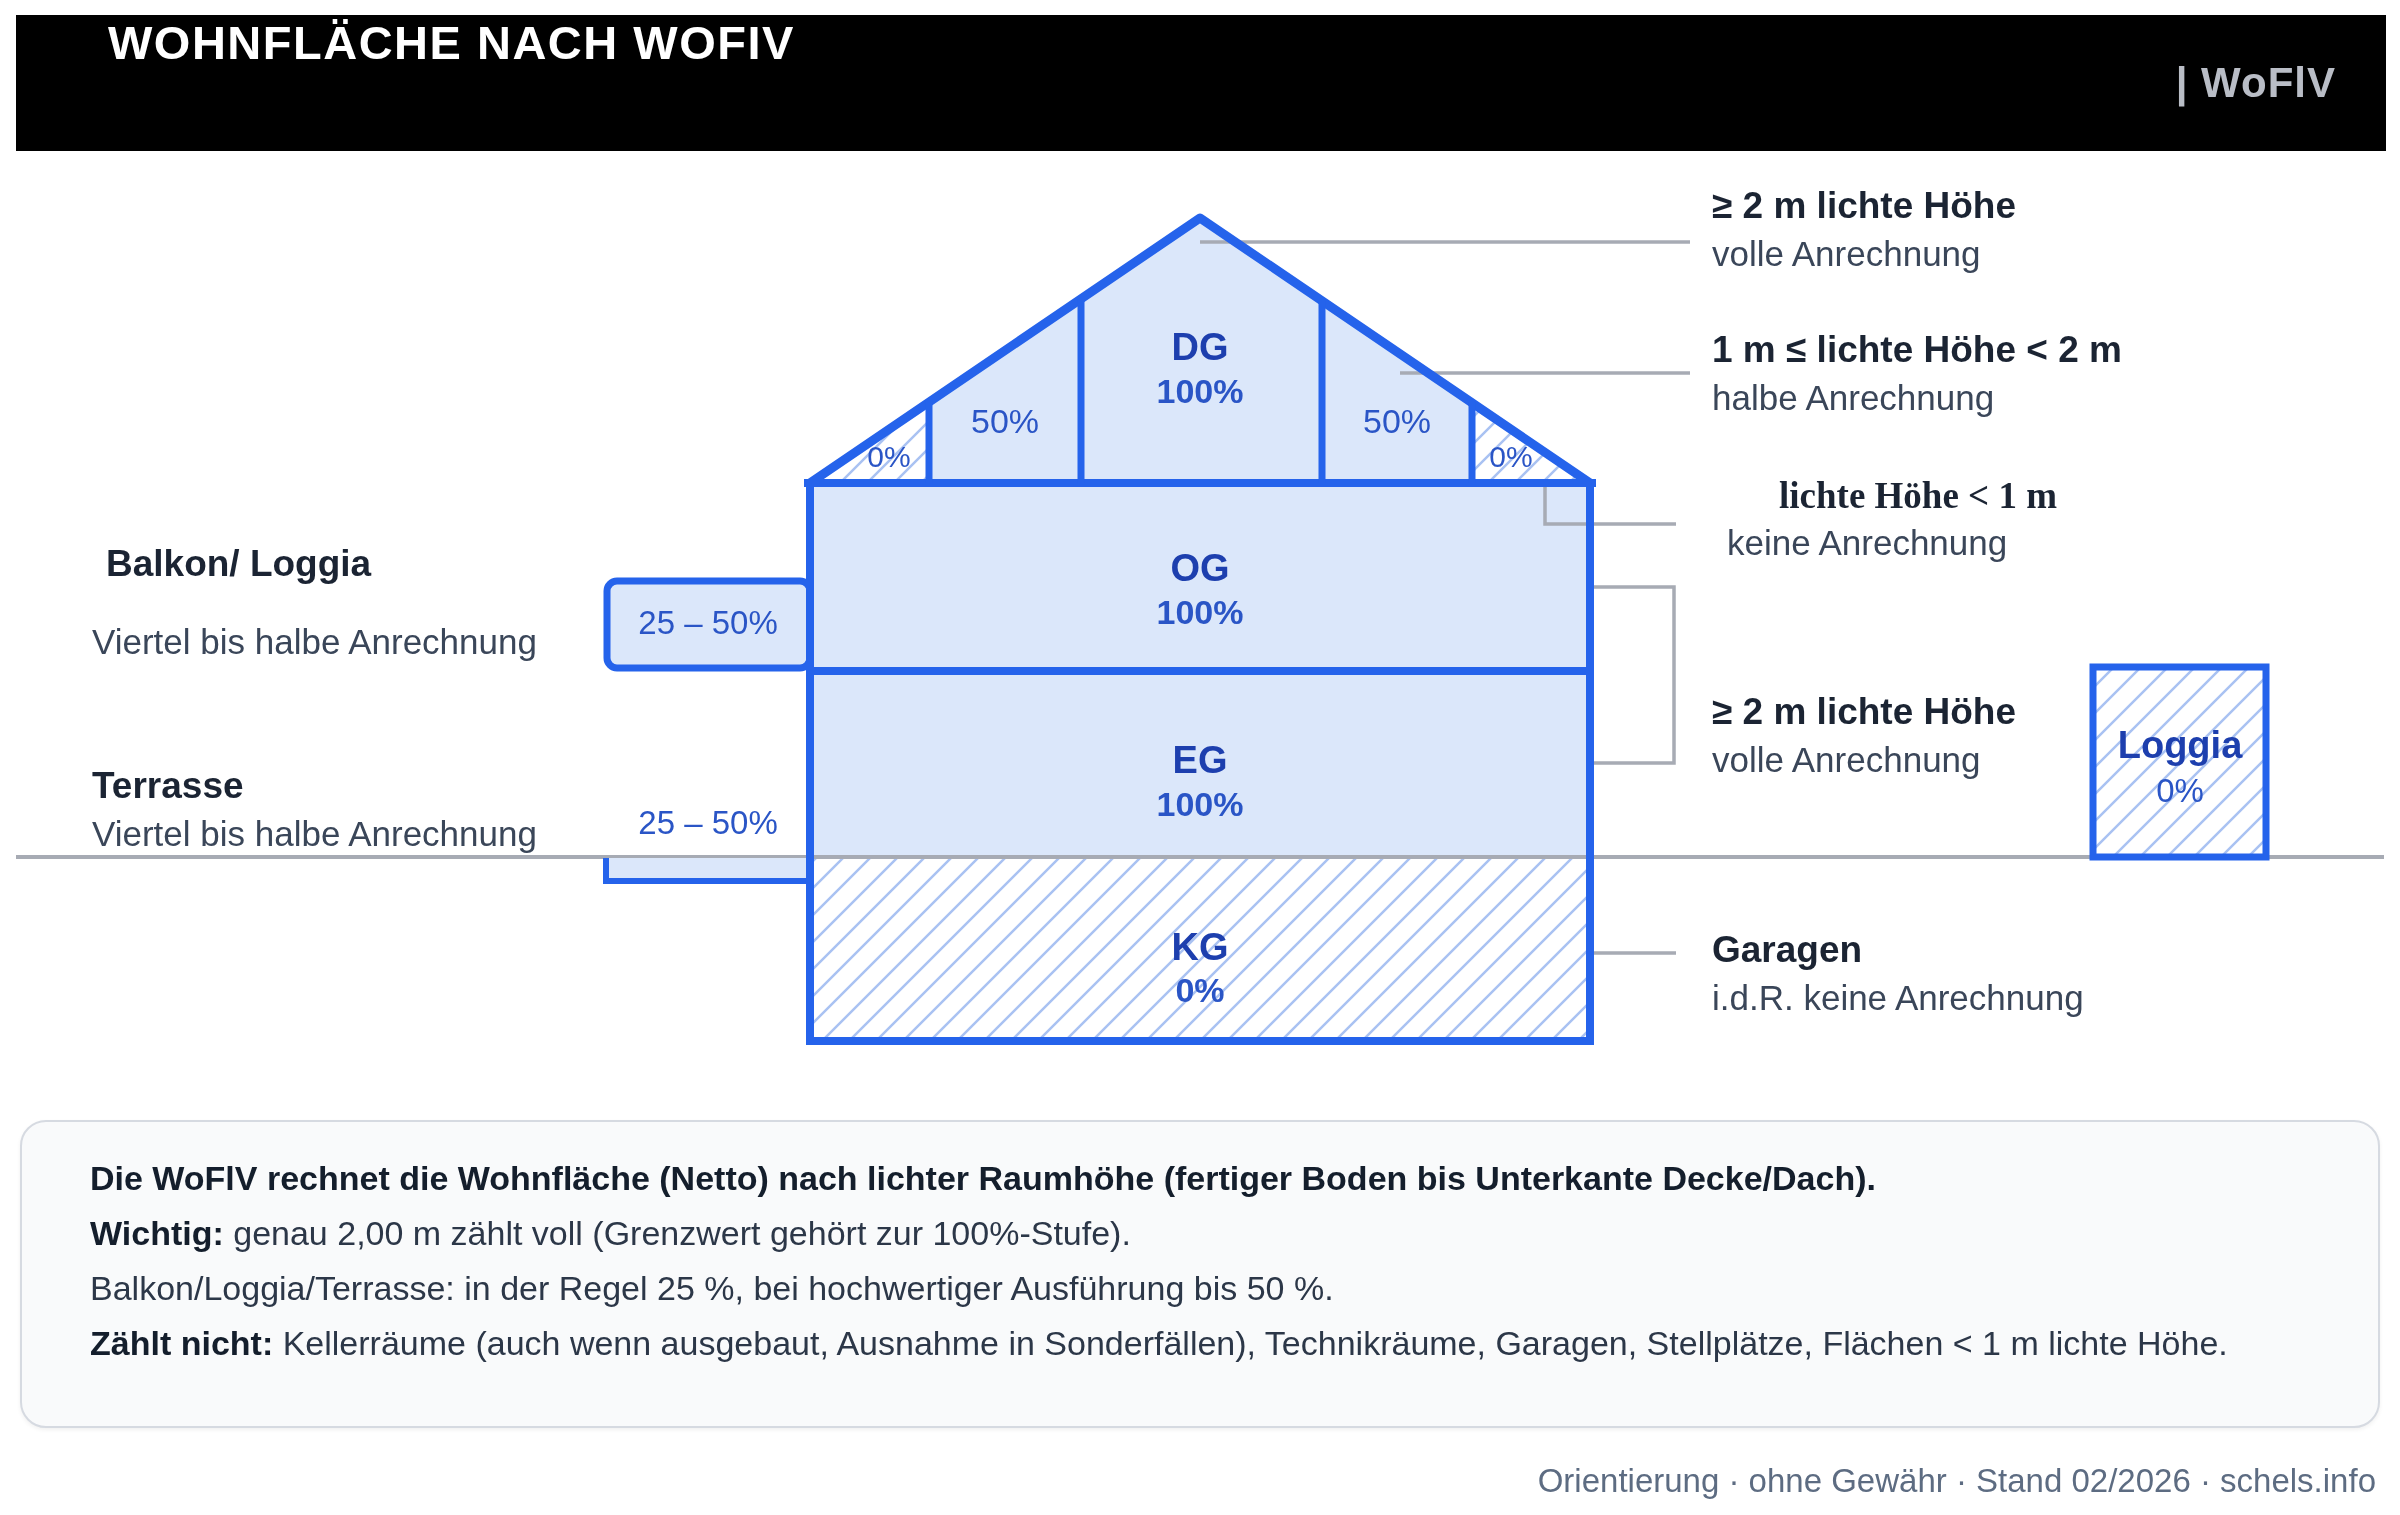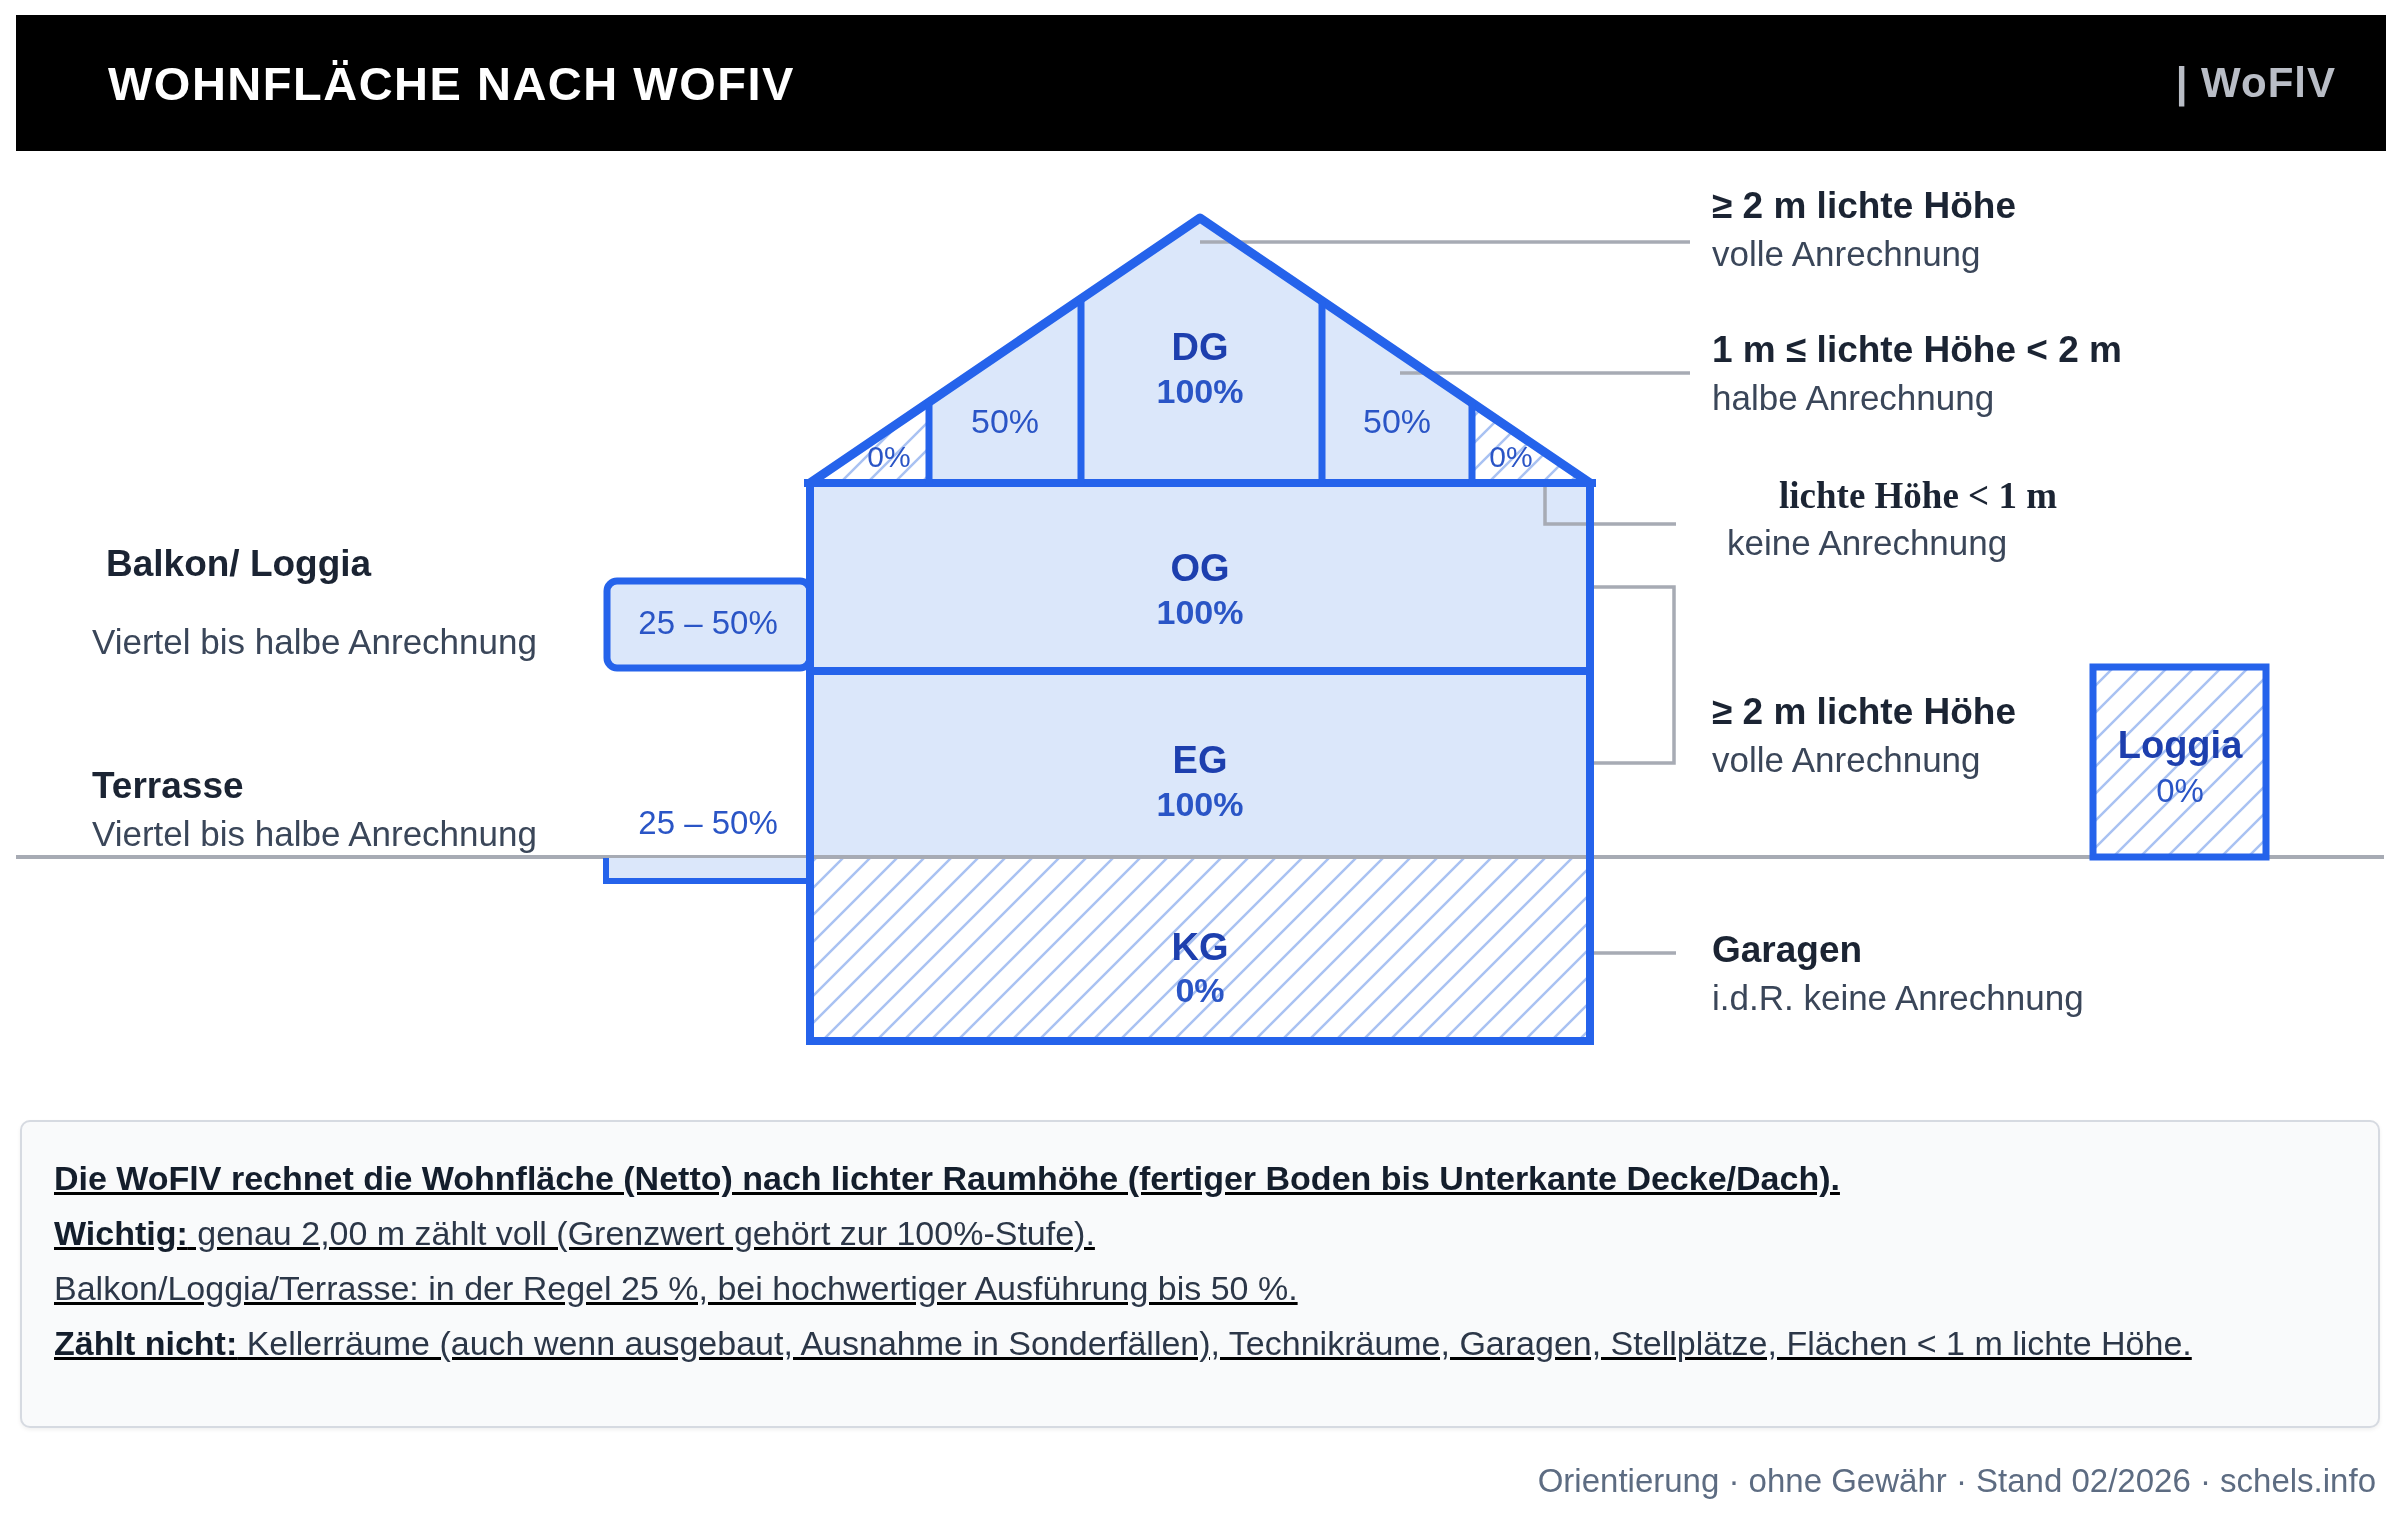--- a/index.html
+++ b/index.html
@@ -6,21 +6,21 @@
   body{
     width:2400px;height:1515px;position:relative;overflow:hidden;
     font-family:"Liberation Sans", sans-serif;
     -webkit-font-smoothing:antialiased;
   }
   .abs{position:absolute;}
 
   
   .header-bar{
     left:16px;top:15px;width:2370px;height:136px;
-    background:#000000;display:flex;align-items:center;
+    background:#000000;display:flex;
   }
   .header-title{
     margin-left:92px;color:#ffffff;font-size:47px;font-weight:700;
     letter-spacing:1.5px;
   }
   .header-brand{
     position:absolute;right:50px;top:50%;transform:translateY(-50%);
     color:#b9bdc6;font-size:42px;font-weight:700;letter-spacing:1px;
   }
 
@@ -37,24 +37,23 @@
 
   
   .ann-title{font-size:37px;font-weight:700;color:#1b2433;white-space:nowrap;
              transform:translateY(-50%);}
   .ann-sub{font-size:35px;font-weight:400;color:#3a4659;white-space:nowrap;
              transform:translateY(-50%);}
 
   
   .info-box{
     left:20px;top:1120px;width:2360px;height:308px;
-    background:#f9fafb;border:2px solid #d6dae1;border-radius:10px;
+    background:#f9fafb;border:2px solid #d6dae1;border-radius:26px;
     box-sizing:border-box;box-shadow:0 2px 4px rgba(0,0,0,0.06);
-    padding:29px 40px 0 32px;
-    text-decoration:underline;
+    padding:29px 40px 0 68px;
   }
   .info-line{font-size:34px;line-height:55px;color:#2c3748;white-space:nowrap;}
   .info-line .lead{font-weight:700;color:#141e2c;}
   .info-line.first .rest, .info-line.first .lead{font-weight:700;color:#141e2c;}
 
   
   .footer-note{
     right:24px;top:1481px;transform:translateY(-50%);
     font-size:33px;color:#5d6c82;white-space:nowrap;
   }

